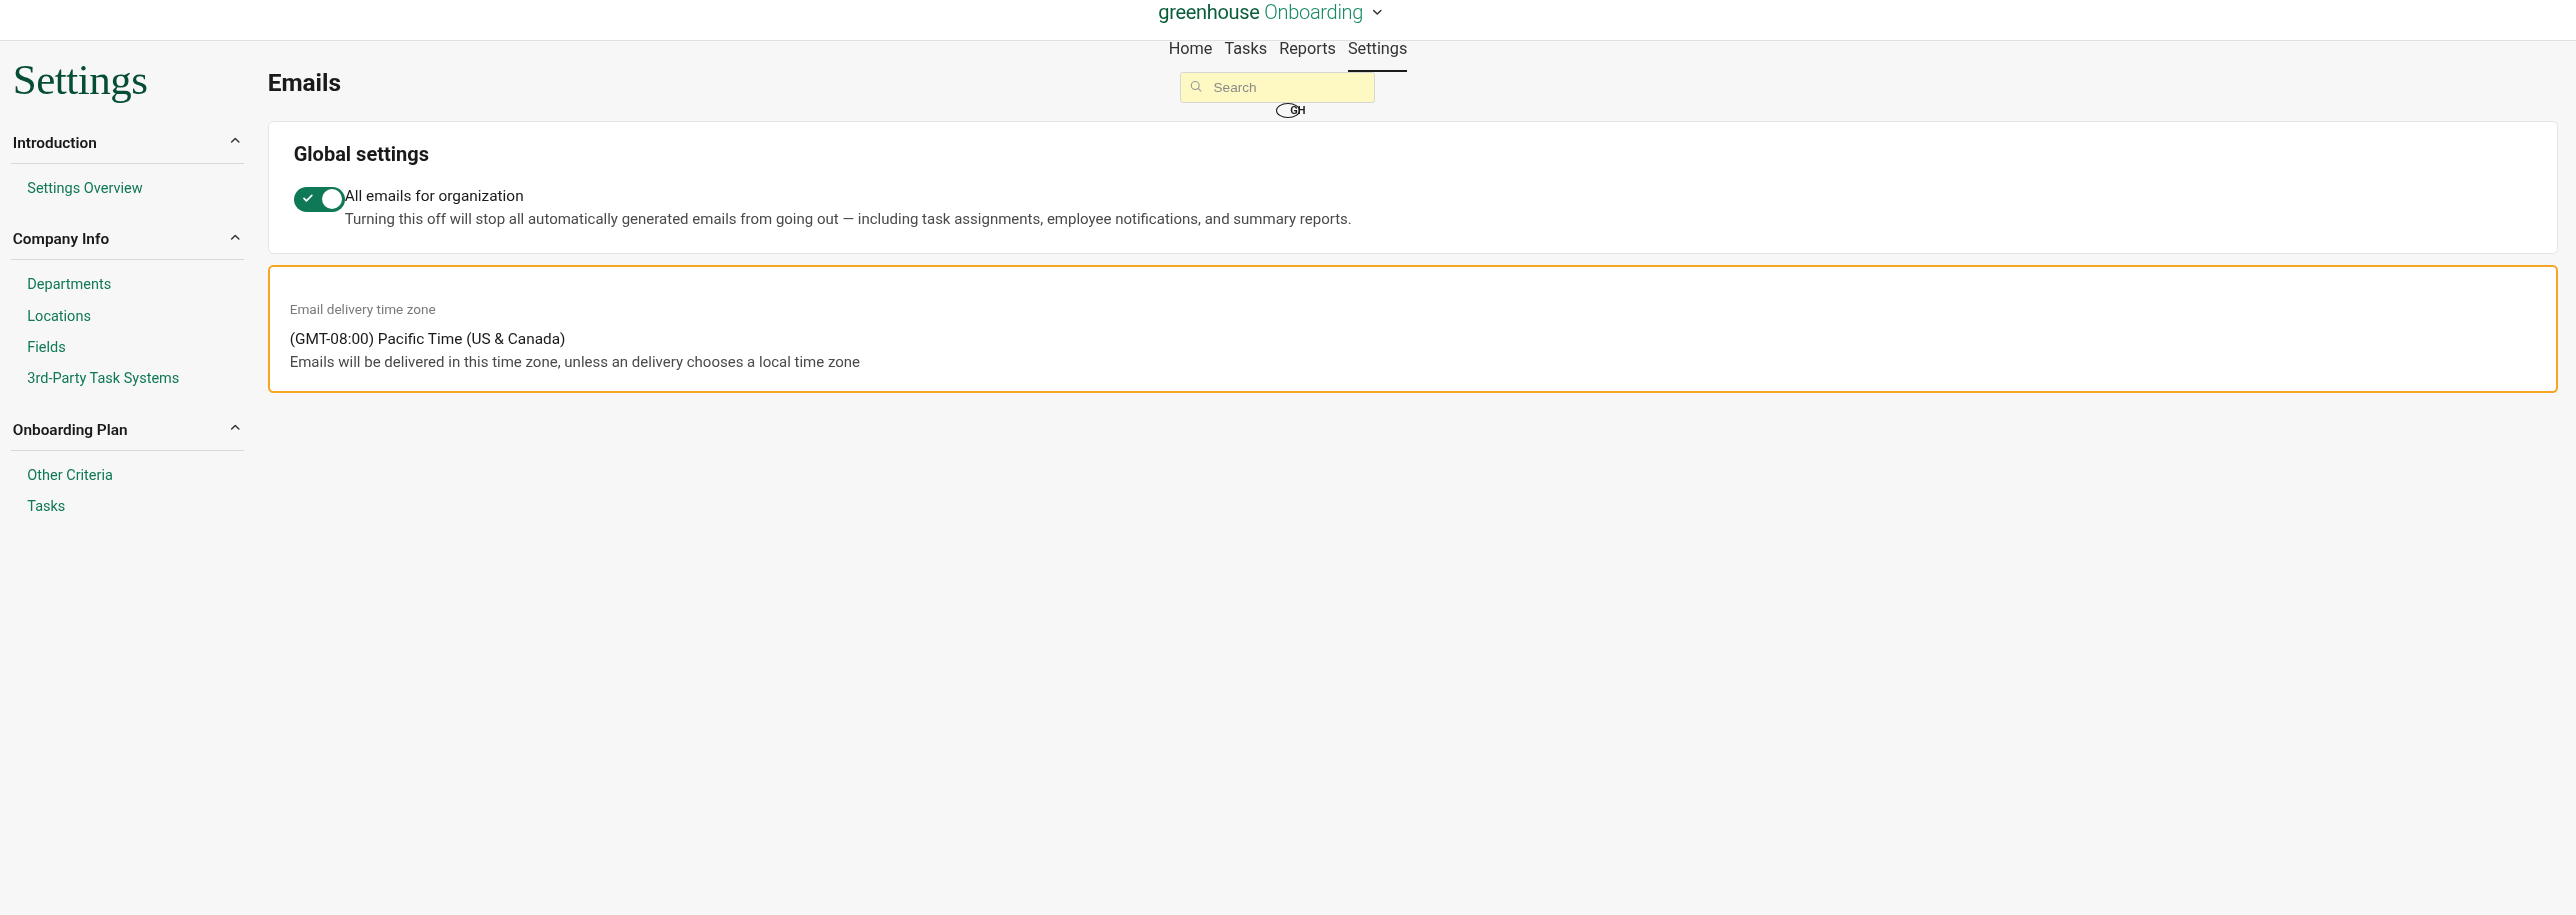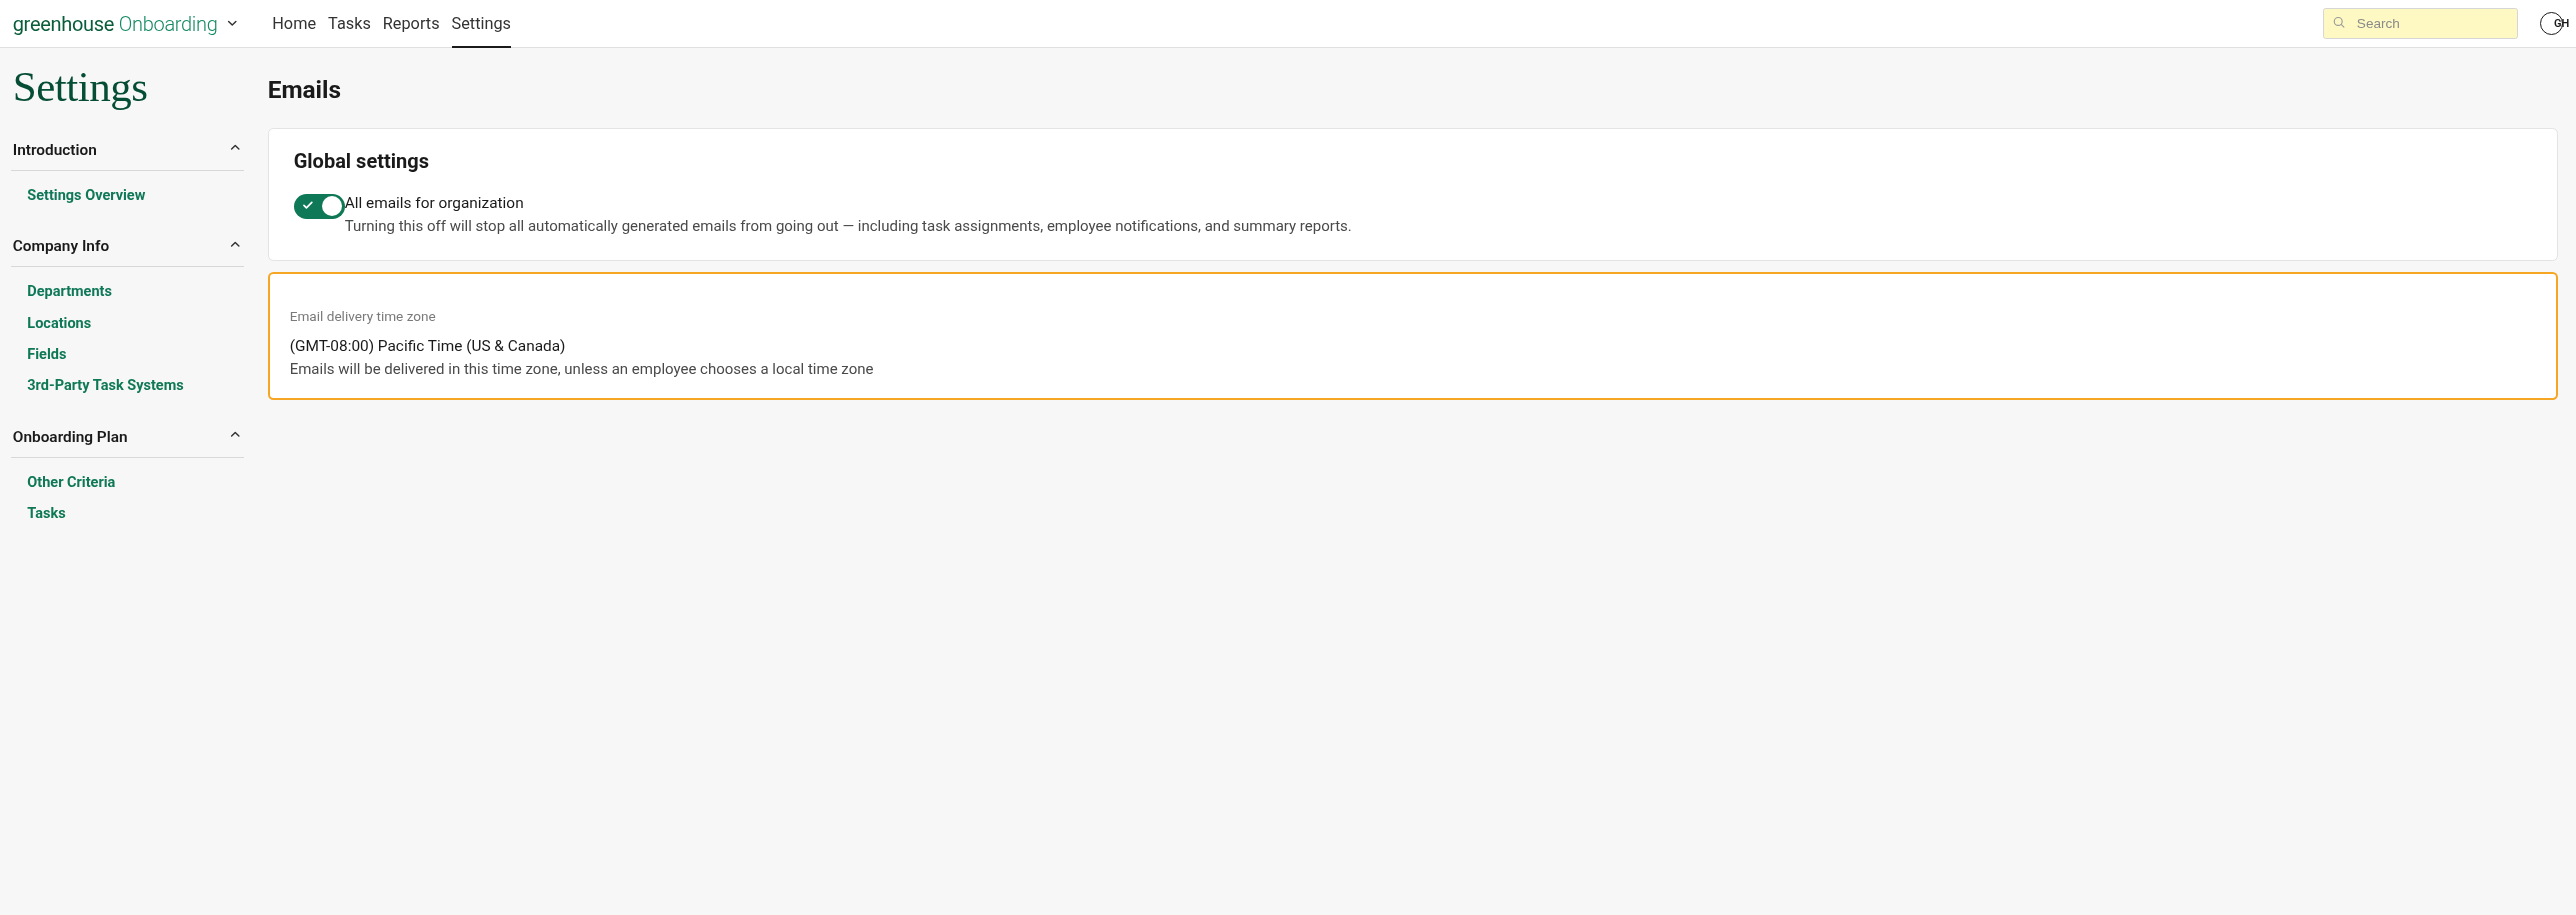--- a/index.html
+++ b/index.html
@@ -9,22 +9,23 @@
     color: #1a1a1a;
     font-size: 14.5px;
   }
 
   
   .topnav {
     display: flex;
     align-items: center;
     background: #ffffff;
     border-bottom: 0.9px solid #e0e0e0;
-    height: 48px;
+    height: 41px;
     padding: 0 12.7px;
+    flex-direction: column;
   }
   .brand {
     display: flex;
     align-items: center;
     gap: 7.2px;
     margin-right: 33px;
   }
   .brand-text {
     font-size: 20px;
     letter-spacing: -0.3px;
@@ -99,21 +100,21 @@
   .side-section { margin-bottom: 5.4px; }
   .side-header {
     display: flex;
     align-items: flex-end;
     justify-content: space-between;
     padding: 11px 1.8px;
     border-bottom: 0.9px solid #d8d8d8;
     cursor: pointer;
   }
   .side-header-label { font-size: 15.4px; font-weight: 600; color: #1a1a1a; }
-  .side-items { padding: 9px 0 9px 16.3px; font-weight: bold; }
+  .side-items { padding: 9px 0 9px 16.3px; }
   .side-item {
     display: block;
     font-size: 14.5px;
     color: #0f7856;
     padding: 7.2px 0;
     cursor: pointer;
   }
 
   
   .main {
@@ -291,17 +292,17 @@
         <div>
           <div class="toggle-text-title">All emails for organization</div>
           <div class="toggle-text-desc">Turning this off will stop all automatically generated emails from going out — including task assignments, employee notifications, and summary reports.</div>
         </div>
       </div>
     </div>
 
     <div class="card highlight">
       <div class="field-label">Email delivery time zone</div>
       <div class="field-value">(GMT-08:00) Pacific Time (US &amp; Canada)</div>
-      <div class="field-desc">Emails will be delivered in this time zone, unless an employee chooses a local time zone</div>
+      <div class="field-desc">Emails will be delivered in this time zone, unless an delivery chooses a local time zone</div>
     </div>
   </main>
 </div>
 
 
 </body></html>

